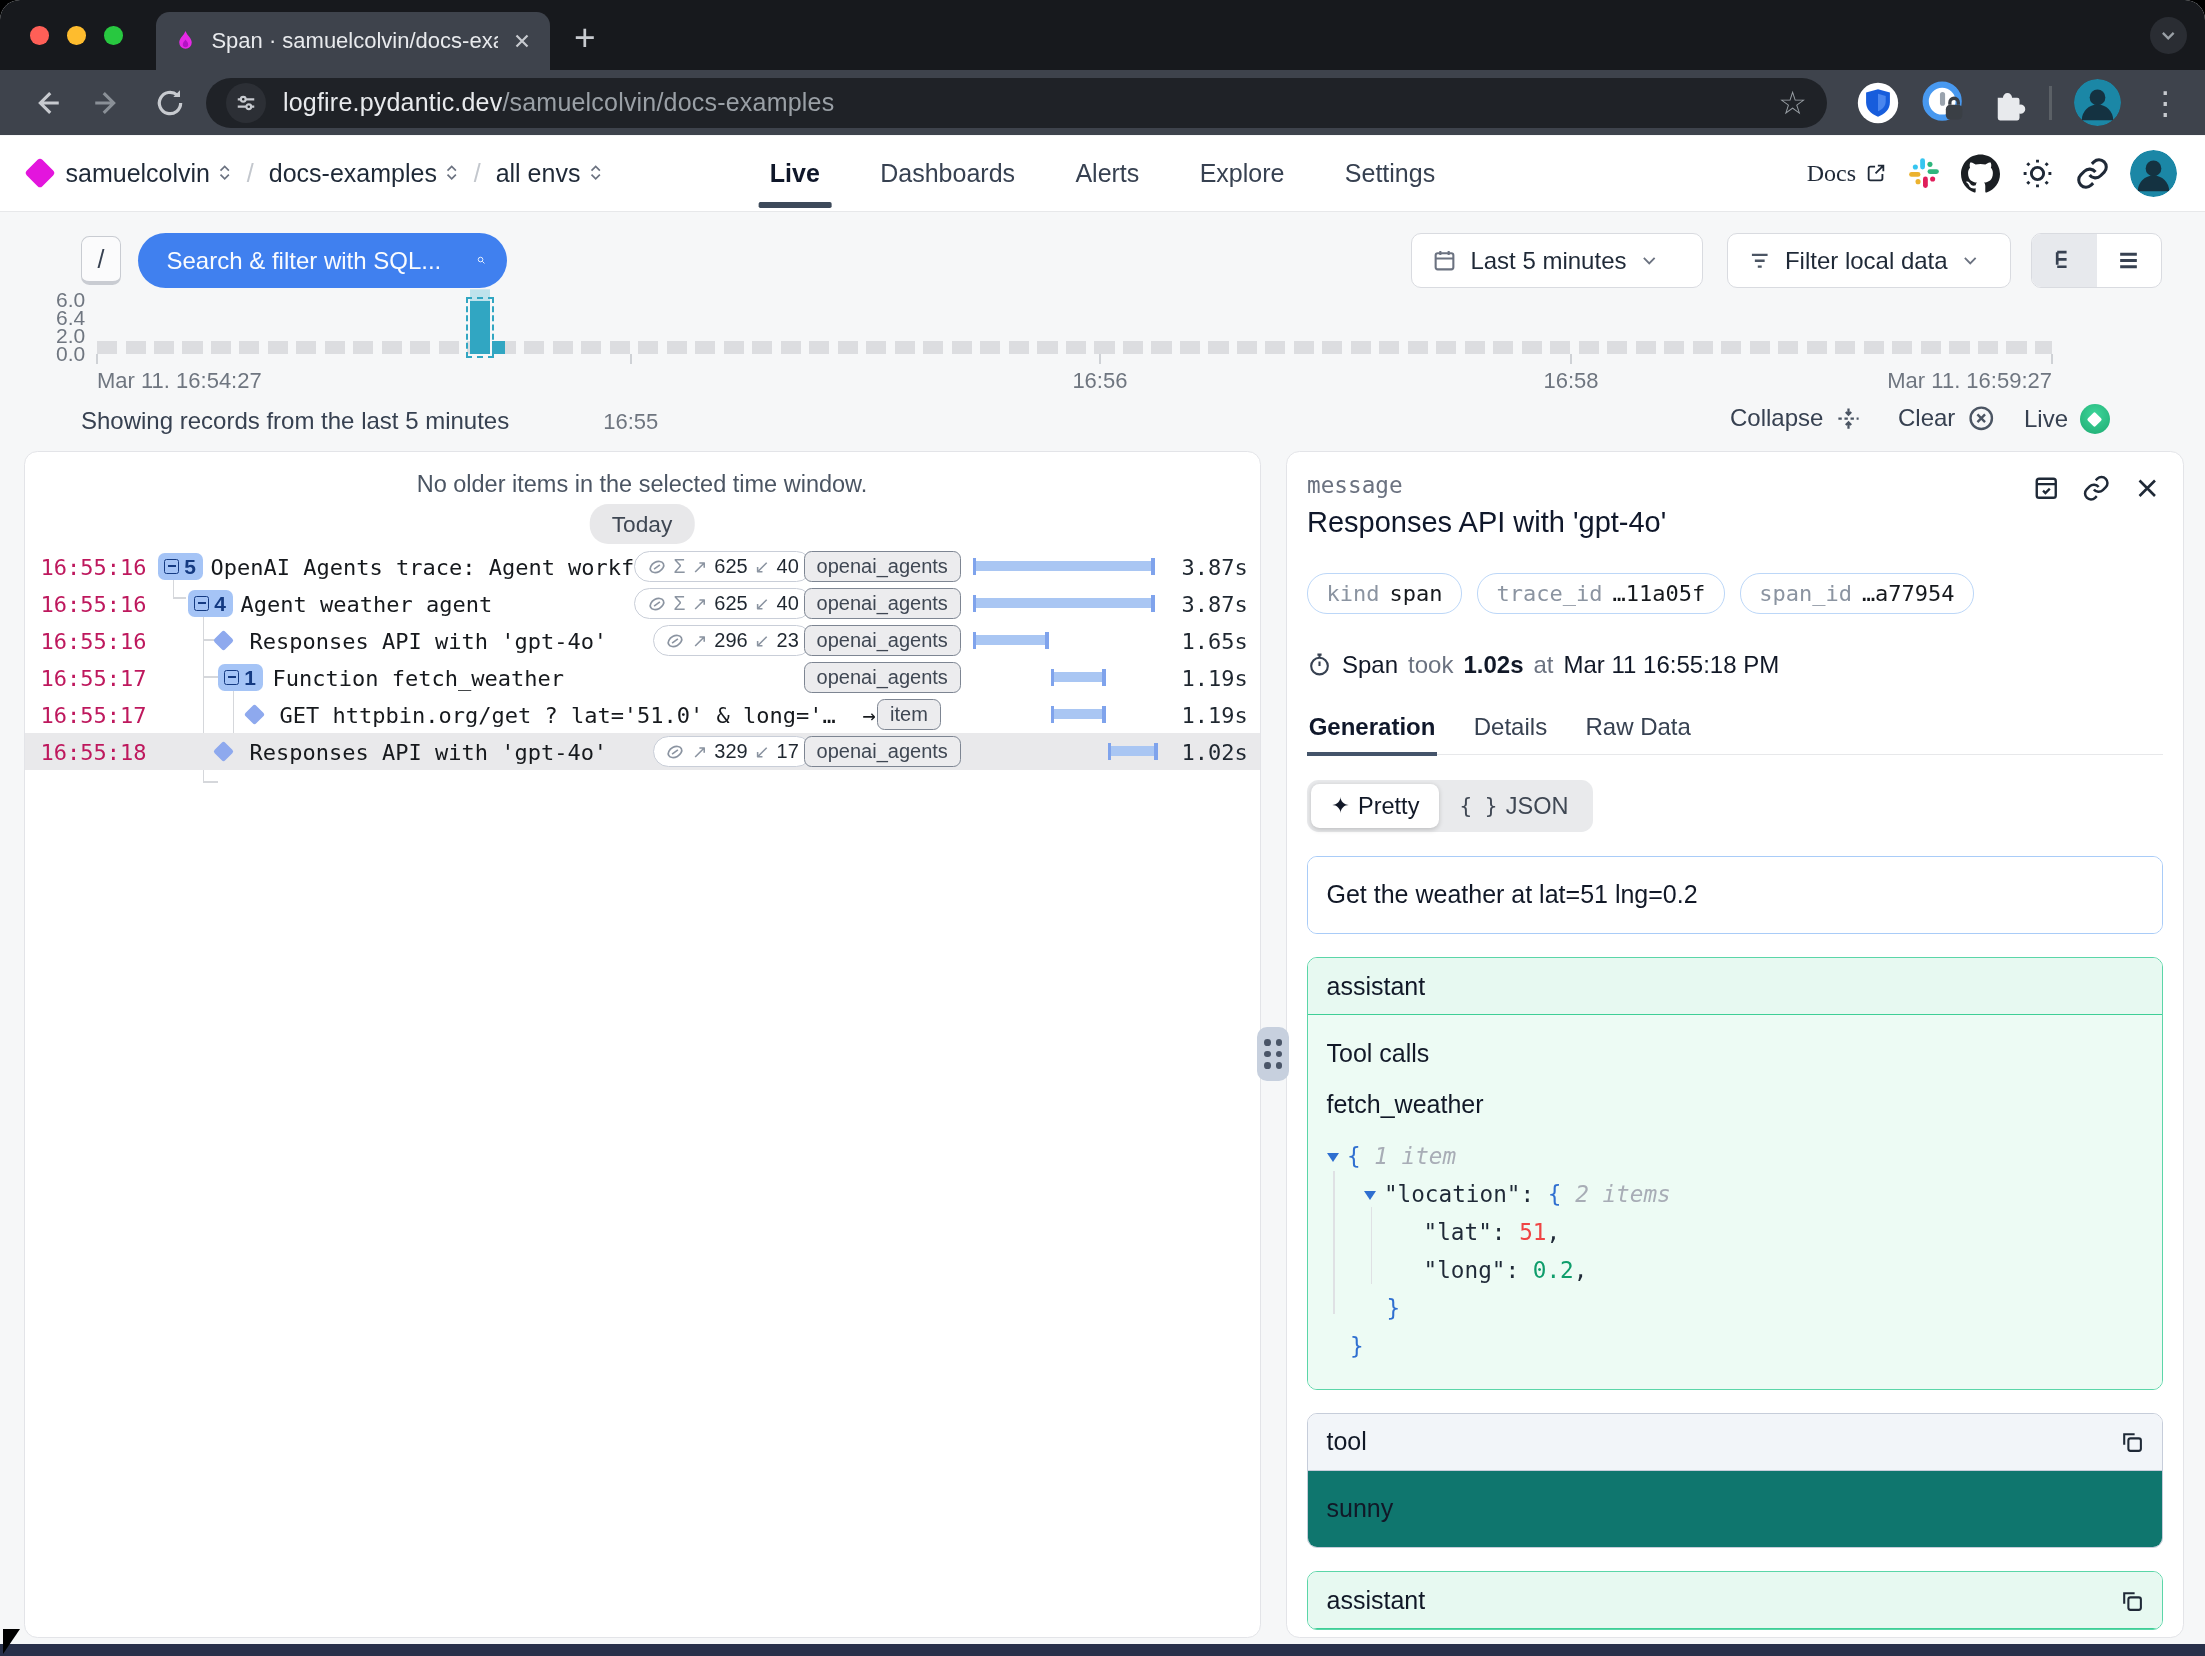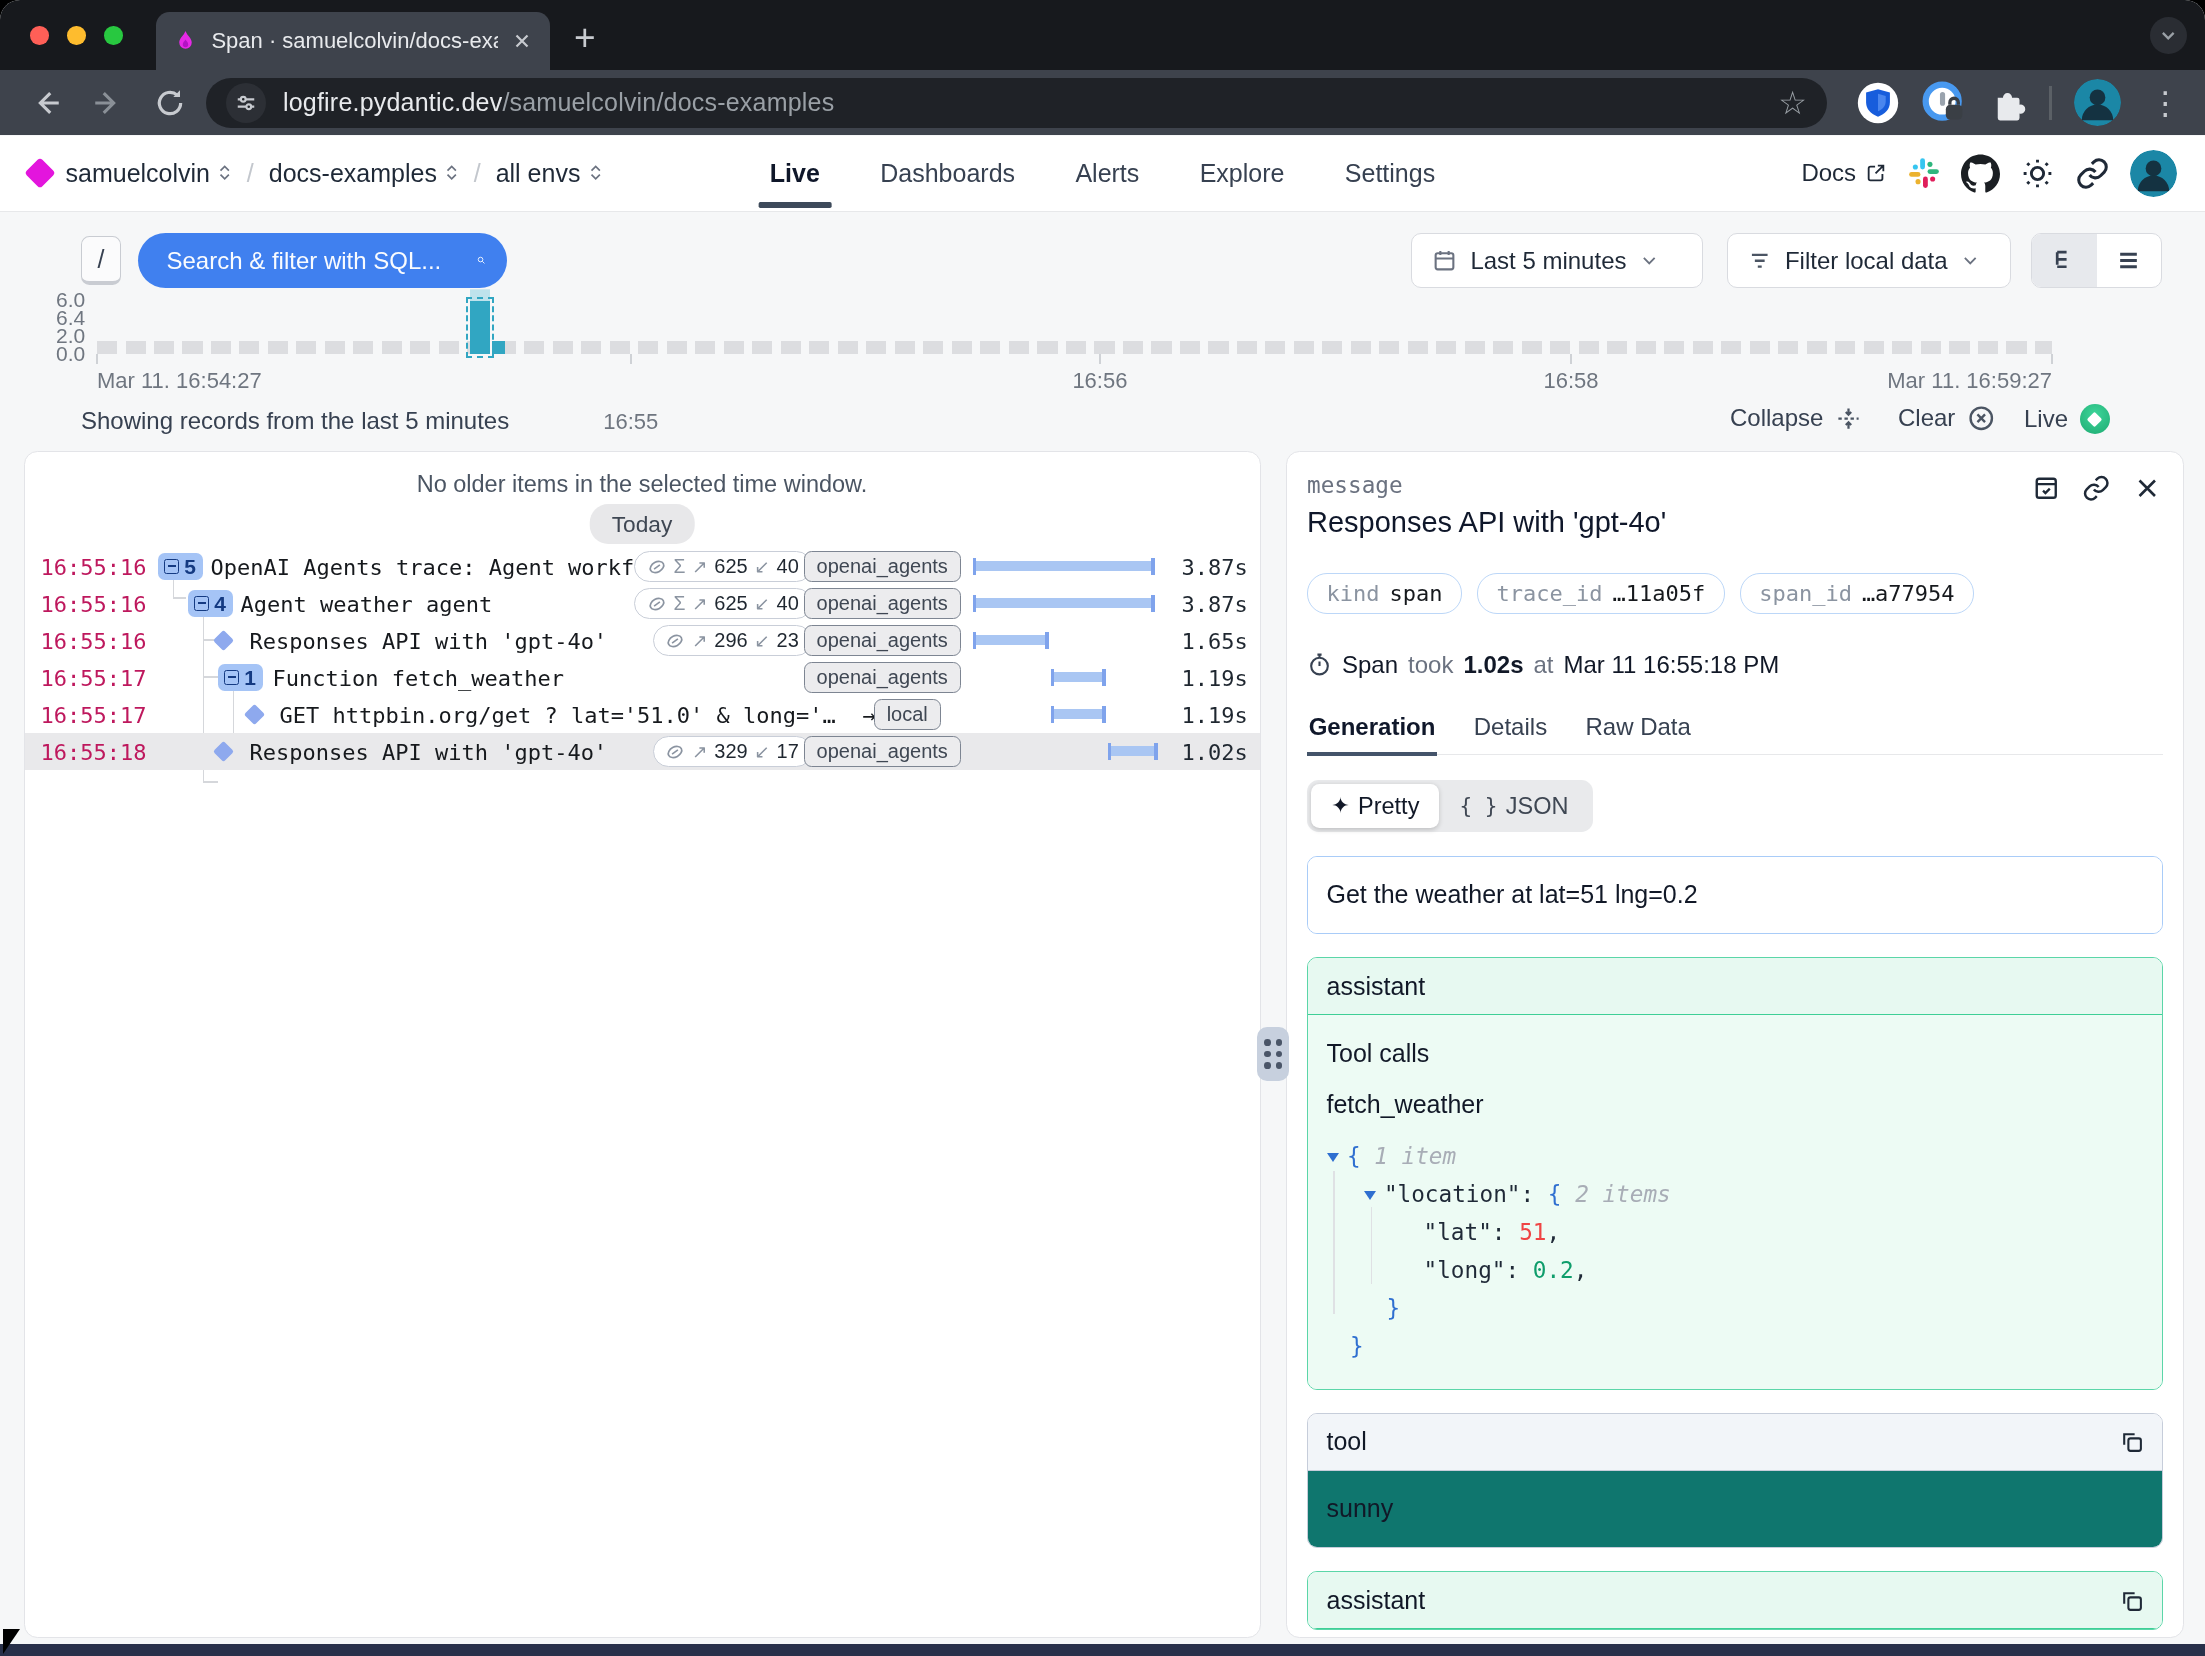--- a/index.html
+++ b/index.html
@@ -32,21 +32,21 @@
   .appbar { position:absolute; left:0; top:136px; width:100%; height:76px; background:#fff; border-bottom:1.7px solid #e7e8ea; }
   .crumbs { position:absolute; left:28.5px; top:0; height:74px; display:flex; align-items:center; gap:15px; font-size:25px; color:#1f2937; }
   .diamond-logo { width:22px; height:22px; background:#e315dd; transform:rotate(45deg); border-radius:3.4px; }
   .crumb { display:flex; align-items:center; gap:8.4px; }
   .crumb-sep { color:#c3c7cd; font-size:25px; }
   .updown { display:flex; flex-direction:column; gap:0.8px; color:#6b7280; }
   .main-nav { position:absolute; left:50%; transform:translateX(-50%); top:0; height:74px; display:flex; align-items:center; gap:47px; font-size:25px; color:#374151; }
   .nav-item { position:relative; height:74px; display:flex; align-items:center; padding:0 6.7px; }
   .nav-item.active { color:#0f172a; font-weight:bold; }
   .nav-item.active::after { content:""; position:absolute; left:-5px; right:-5px; bottom:1.7px; height:5.9px; background:#3d4a5a; border-radius:1.7px; }
-  .appbar-right { position:absolute; right:28.5px; top:0; height:74px; display:flex; align-items:center; gap:20px; color:#1f2937; }
+  .appbar-right { position:absolute; right:28.5px; top:0; height:74px; display:flex; align-items:center; gap:20px; color:#1f2937;font-family:Liberation Serif, serif; }
   .docs-link { display:flex; align-items:center; gap:8.4px; font-size:24px; }
   .avatar { width:47px; height:47px; border-radius:50%; overflow:hidden; }
 
   
   .filter-row { position:absolute; left:0; top:233px; width:100%; height:59px; }
   .keycap { position:absolute; left:81px; top:3.4px; width:40px; height:49px; background:#fbfbfc; border:1.7px solid #c9ccd2; border-bottom-width:4.2px; border-radius:8.4px; text-align:center; line-height:45px; font-size:25px; color:#374151; }
   .search-pill { position:absolute; left:138px; top:0; width:369px; height:55px; background:#4080ef; border-radius:28px; display:flex; align-items:center; padding:0 22px 0 28.5px; }
   .search-pill input { flex:1; background:transparent; border:none; outline:none; color:#fff; font-size:24px; font-family:"Liberation Sans",sans-serif; }
   .search-pill input::placeholder { color:#fff; opacity:.97; }
   .drop-btn { position:absolute; top:0; height:55px; background:#fff; border:1.7px solid #d9dbe0; border-radius:10px; display:flex; align-items:center; gap:13.4px; padding:0 20px; font-size:24px; color:#1f2937; }
@@ -519,21 +519,21 @@
         <span class="lane">
             <span class="dbar" style="left:78px;width:55px"></span>
           </span>
         <span class="dur">1.19s</span>
       </div>
 
       <div class="trow" style="top:148px">
         <span class="time">16:55:17</span>
         <span class="diam" style="left:222px"></span>
         <span class="tlabel" style="left:255px"><span>GET httpbin.org/get ? lat='51.0' &amp; long='…</span>&nbsp;&nbsp;<span>→</span>&nbsp;&nbsp;<span>200</span></span>
-        <span class="tag-chip" style="right:319px">local</span>
+        <span class="tag-chip" style="right:319px">item</span>
         <span class="lane">
             <span class="dbar" style="left:78px;width:55px"></span>
           </span>
         <span class="dur">1.19s</span>
       </div>
 
       <div class="trow selected" style="top:185px">
         <span class="time">16:55:18</span>
         <span class="diam" style="left:191px"></span>
         <span class="tlabel" style="left:225px">Responses API with 'gpt-4o'</span>

